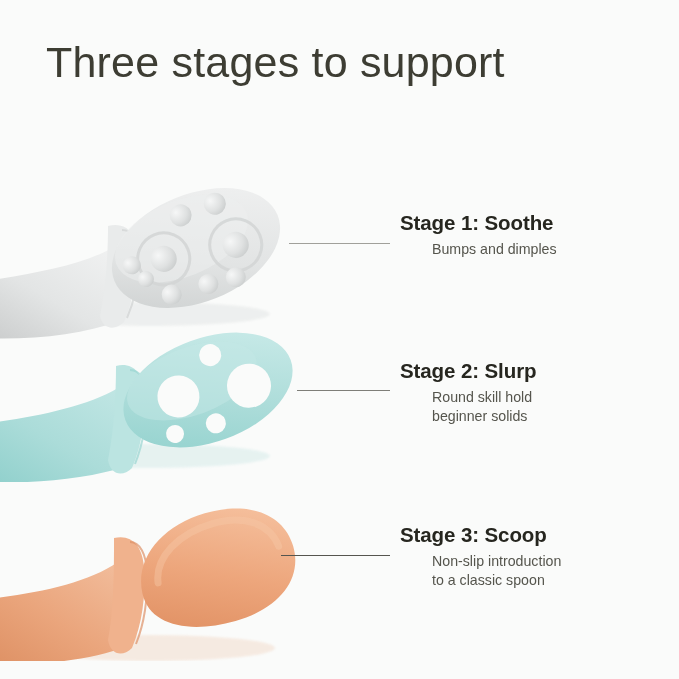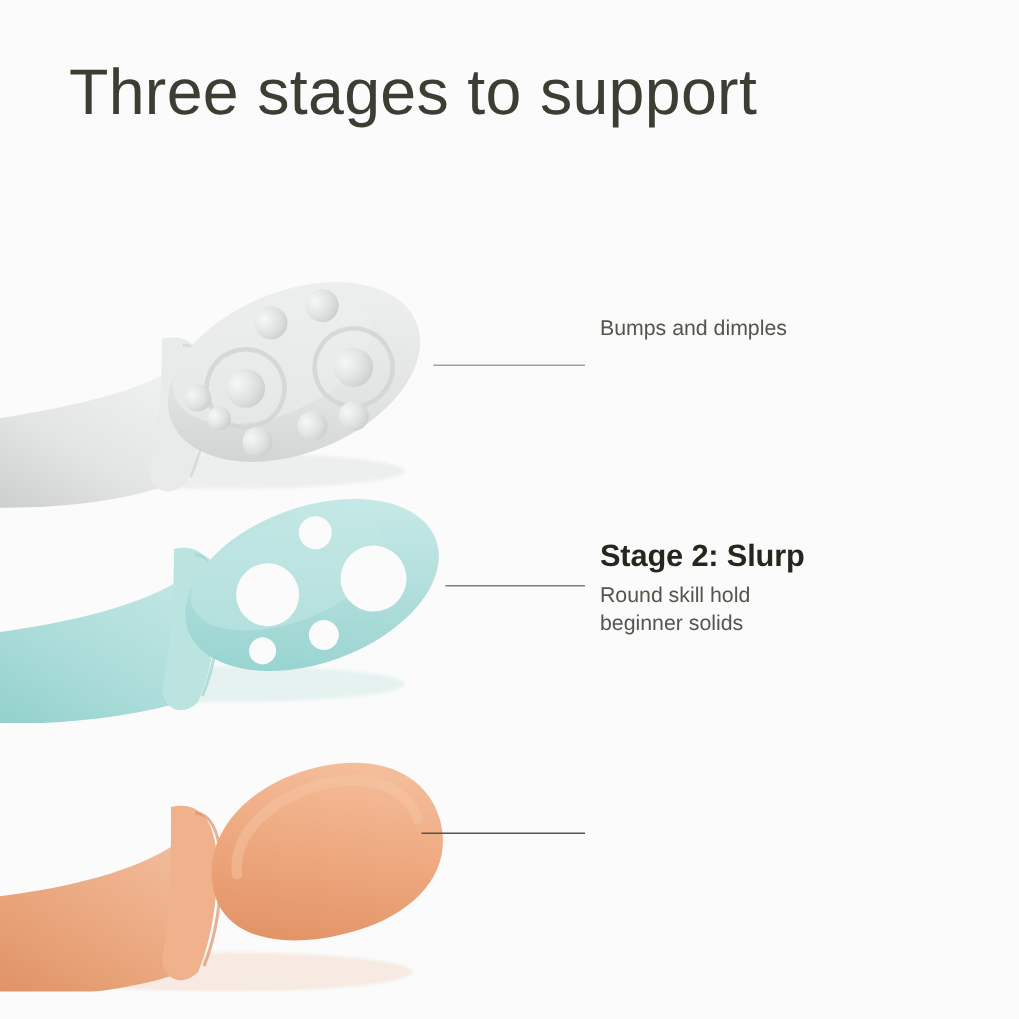--- a/index.html
+++ b/index.html
@@ -69,20 +69,21 @@
     white-space: nowrap;
     margin-bottom: 5px;
   }
   .stage-desc-line {
     font-family: "Liberation Sans", sans-serif;
     font-weight: 400;
     font-size: 14.2px;
     line-height: 18.5px;
     color: #55554d;
     white-space: nowrap;
+    margin-left: 32px;
   }
 
   
   .leader-line {
     position: absolute;
     height: 1px;
     background: #8d8d86;
   }
   .stage-1 .leader-line { left: 289px; width: 101px; top: 57px; background: #a0a09a; }
   .stage-2 .leader-line { left: 297px; width: 93px;  top: 58px; background: #7e7e78; }
@@ -155,20 +156,21 @@
           <circle cx="-40" cy="34" r="10" fill="url(#g1bump)"></circle>
           <circle cx="-2" cy="38" r="10" fill="url(#g1bump)"></circle>
           <circle cx="26" cy="42" r="10" fill="url(#g1bump)"></circle>
         </g>
       </svg>
     </div>
 
     <div class="leader-line"></div>
 
     <div class="stage-text">
+      <div class="stage-heading">Stage 1: Soothe</div>
       <div class="stage-desc-line">Bumps and dimples</div>
     </div>
   </div>
 
   <div class="stage-row stage-2">
 
     <div class="spoon">
       <svg width="400" height="150" viewBox="0 0 400 150">
         <defs>
           <linearGradient id="g2handle" x1="0" y1="1" x2="1" y2="0">
@@ -244,15 +246,20 @@
 
         <g transform="translate(210,72) rotate(-16)">
           <path d="M -72 6 C -70 -30 -34 -54 10 -54 C 58 -54 86 -30 86 2 C 86 36 56 58 10 58 C -36 58 -74 40 -72 6 Z" fill="url(#g3head)"></path>
           <path d="M -54 0 C -50 -26 -20 -42 14 -42 C 48 -42 70 -26 72 -2" fill="none" stroke="#f6c7a7" stroke-width="7" opacity="0.45" stroke-linecap="round"></path>
         </g>
       </svg>
     </div>
 
     <div class="leader-line"></div>
 
+    <div class="stage-text">
+      <div class="stage-heading">Stage 3: Scoop</div>
+      <div class="stage-desc-line">Non-slip introduction</div>
+      <div class="stage-desc-line">to a classic spoon</div>
+    </div>
   </div>
 
 </div>
 
 </body></html>

